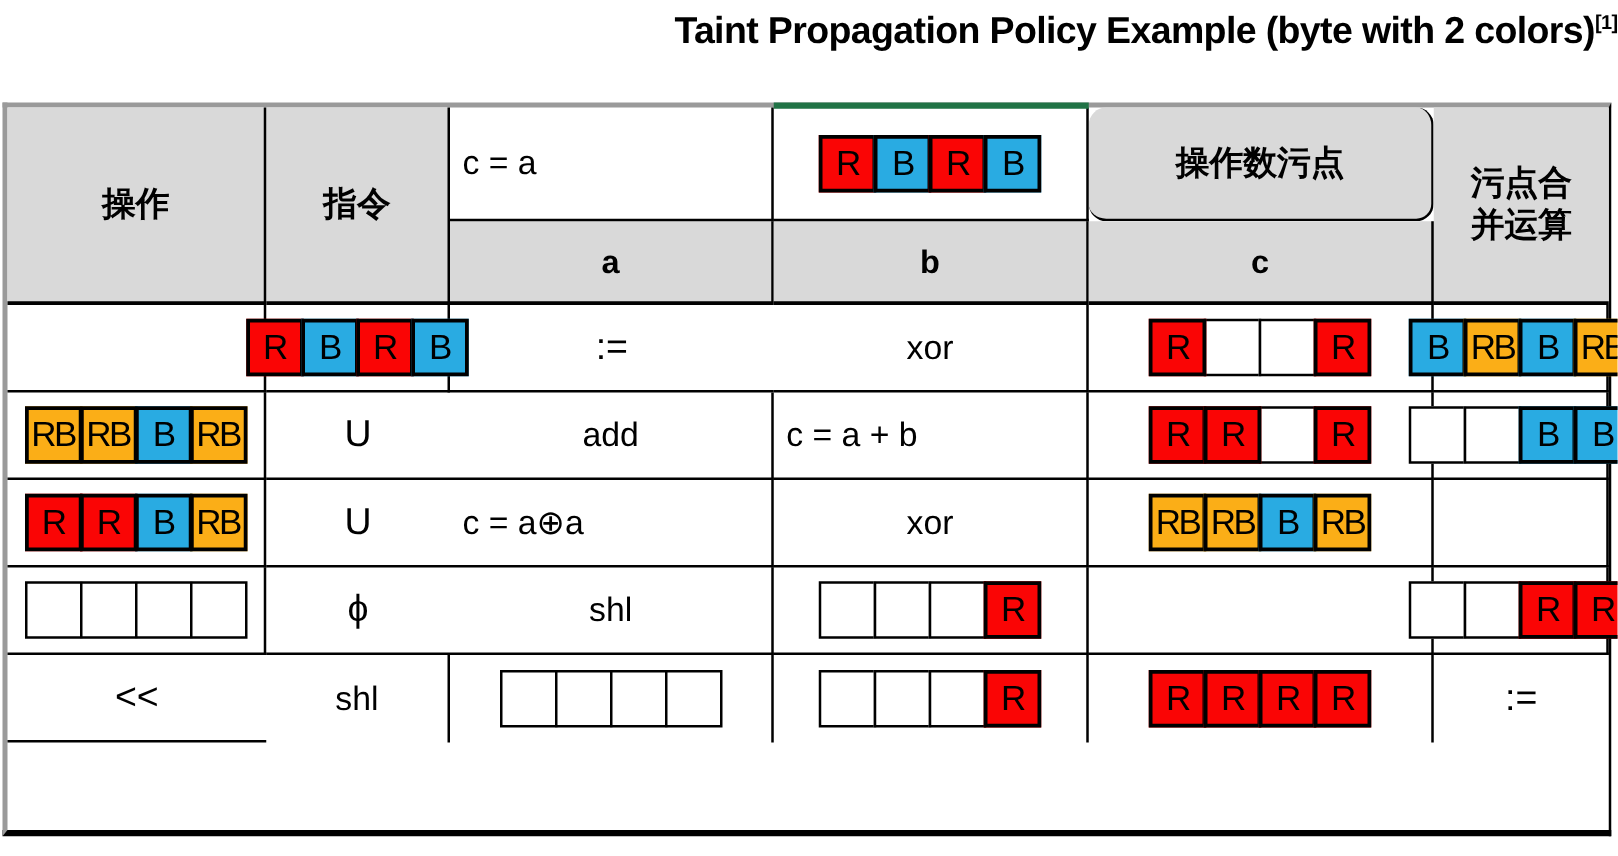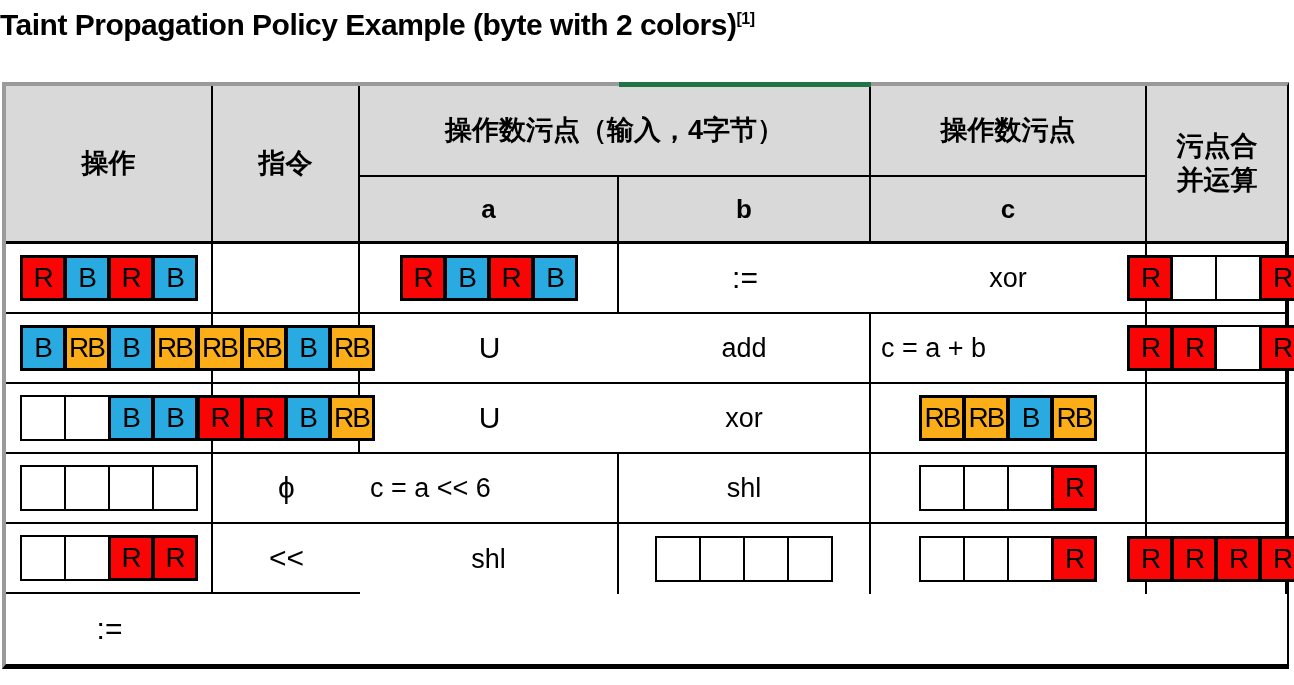--- a/index.html
+++ b/index.html
@@ -1,18 +1,18 @@
 <!DOCTYPE html>
 <html><head>
 <meta charset="utf-8">
 <style>
   * { margin:0; padding:0; box-sizing:border-box; }
   html,body { width:1294px; height:685px; background:#fff; overflow:hidden;
               font-family:"Liberation Sans", sans-serif; color:#000; }
-  .title { text-align:left; font-size:30px; font-weight:bold; margin-top:8px; letter-spacing:-0.5px; }
+  .title { text-align:right; font-size:30px; font-weight:bold; margin-top:8px; letter-spacing:-0.5px; }
   .title sup { font-size:16px; font-weight:bold; }
 
   .table-wrap { position:relative; margin:40px 0 0 2px; width:1287px;
                 border-left:4px solid #9a9a9a; border-top:4px solid #9a9a9a;
                 border-right:2px solid #000; border-bottom:5px solid #000; }
   .green-bar { position:absolute; top:-4px; left:613px; width:252px; height:5px;
                background:#217346; z-index:5; }
 
   .grid { display:grid;
           grid-template-columns:207px 147px 259px 252px 276px 140px;
@@ -24,21 +24,21 @@
   .cell.lastrow { border-bottom:none; }
 
   .hcell { background:#d9d9d9; font-weight:bold; font-size:27px;
            text-align:center; flex-direction:column; line-height:1.25; }
   .hsub  { font-size:26px; }
   .sep   { border-bottom:3px solid #000; }
 
   .c-op    { grid-area:1/1/3/2; }
   .c-instr { grid-area:1/2/3/3; }
   .c-input { grid-area:1/3/2/5; }
-  .c-out   { grid-area:1/5/2/6; }
+  .c-out   { grid-area:1/5/2/6;border-radius:14px; }
   .c-merge { grid-area:1/6/3/7;text-align:right; }
   .c-suba  { grid-area:2/3/3/4; }
   .c-subb  { grid-area:2/4/3/5; }
   .c-subc  { grid-area:2/5/3/6; }
 
   .op-cell    { justify-content:flex-start; padding-left:10px; font-size:27px; }
   .instr-cell { font-size:27px; }
   .merge-cell { font-size:30px; }
 
   .strip { display:flex; }
@@ -52,32 +52,32 @@
 <body>
 
 <div class="title"><span>Taint Propagation Policy Example (byte with 2 colors)</span><sup>[1]</sup></div>
 
 <div class="table-wrap">
   <div class="green-bar"></div>
   <div class="grid">
 
     <div class="cell hcell sep c-instr">指令</div>
     <div class="cell hcell sep c-op">操作</div>
-    <div class="cell hcell c-input">操作数污点（输入，4字节）</div>
     <div class="cell hcell c-out">
       <span>操作数污点</span>
     </div>
     <div class="cell hcell sep c-merge lastcol">
       <span>污点合</span>
       <span>并运算</span>
     </div>
     <div class="cell hcell hsub sep c-suba">a</div>
     <div class="cell hcell hsub sep c-subb">b</div>
     <div class="cell hcell hsub sep c-subc">c</div>
 
+    <div class="cell op-cell">c = a</div>
     <div class="cell">
       <div class="strip">
         <span class="byte filled" style="background: rgb(250, 5, 5);">R</span>
           <span class="byte filled" style="background: rgb(41, 171, 226);">B</span>
           <span class="byte filled" style="background: rgb(250, 5, 5);">R</span>
           <span class="byte filled" style="background: rgb(41, 171, 226);">B</span>
       </div>
     </div>
     <div class="cell">
       <div class="strip" style="visibility: hidden;">
@@ -145,20 +145,21 @@
     <div class="cell">
       <div class="strip">
         <span class="byte filled" style="background: rgb(250, 5, 5);">R</span>
           <span class="byte filled" style="background: rgb(250, 5, 5);">R</span>
           <span class="byte filled" style="background: rgb(41, 171, 226);">B</span>
           <span class="byte filled" style="background: rgb(251, 174, 23);">RB</span>
       </div>
     </div>
     <div class="cell merge-cell lastcol">U</div>
 
+    <div class="cell op-cell">c = a⊕a</div>
     <div class="cell instr-cell">xor</div>
     <div class="cell">
       <div class="strip">
         <span class="byte filled" style="background: rgb(251, 174, 23);">RB</span>
           <span class="byte filled" style="background: rgb(251, 174, 23);">RB</span>
           <span class="byte filled" style="background: rgb(41, 171, 226);">B</span>
           <span class="byte filled" style="background: rgb(251, 174, 23);">RB</span>
       </div>
     </div>
     <div class="cell">
@@ -172,21 +173,20 @@
     <div class="cell">
       <div class="strip">
         <span class="byte"></span>
           <span class="byte"></span>
           <span class="byte"></span>
           <span class="byte"></span>
       </div>
     </div>
     <div class="cell merge-cell lastcol">ϕ</div>
 
-    <div class="cell op-cell">c = a &lt;&lt; 6</div>
     <div class="cell instr-cell">shl</div>
     <div class="cell">
       <div class="strip">
         <span class="byte"></span>
           <span class="byte"></span>
           <span class="byte"></span>
           <span class="byte filled" style="background: rgb(250, 5, 5);">R</span>
       </div>
     </div>
     <div class="cell">

